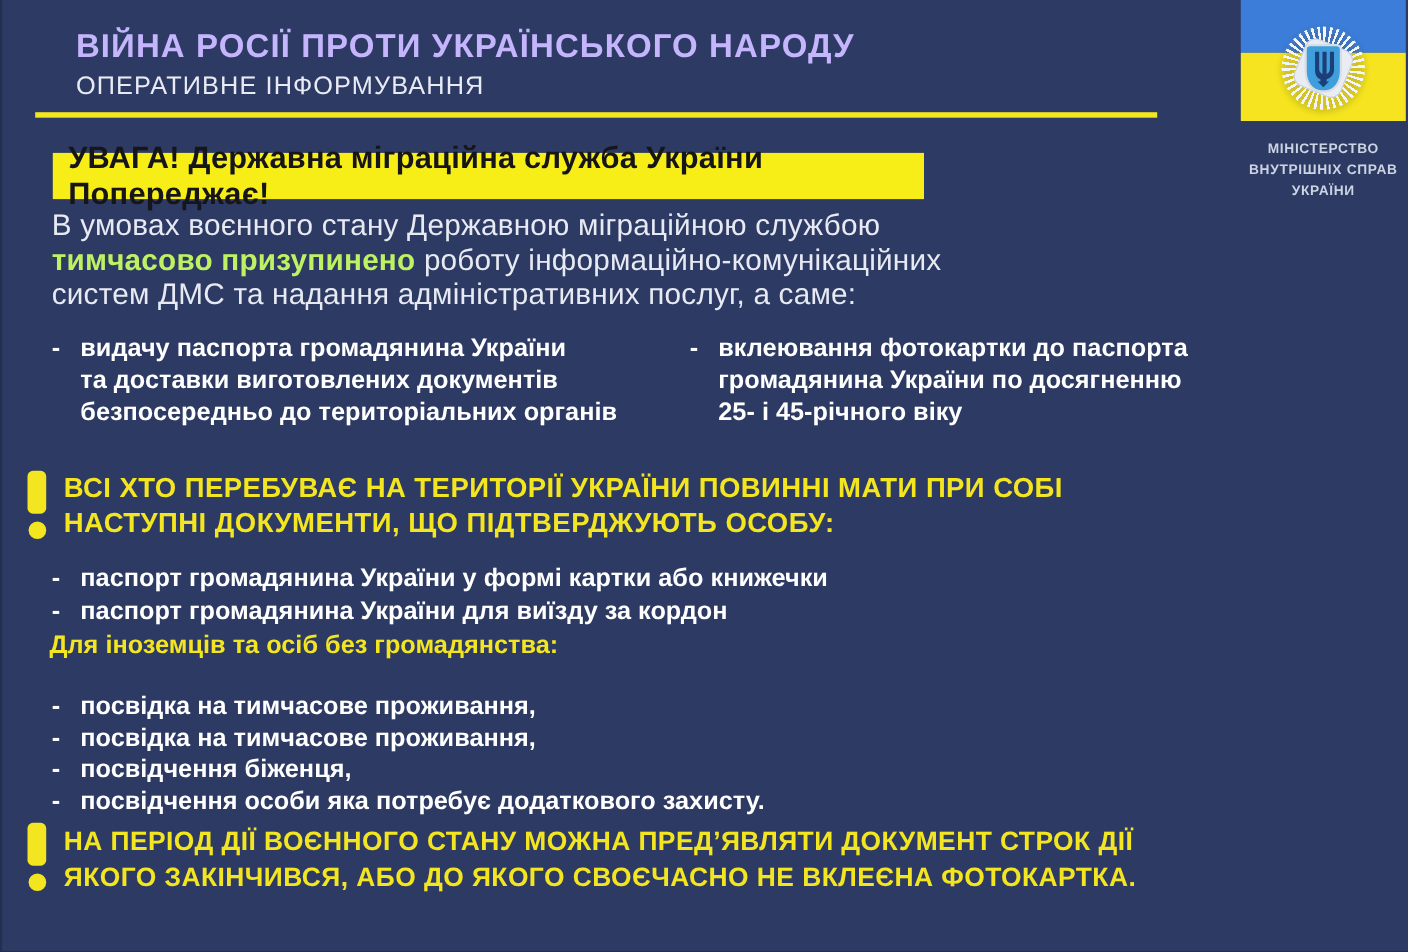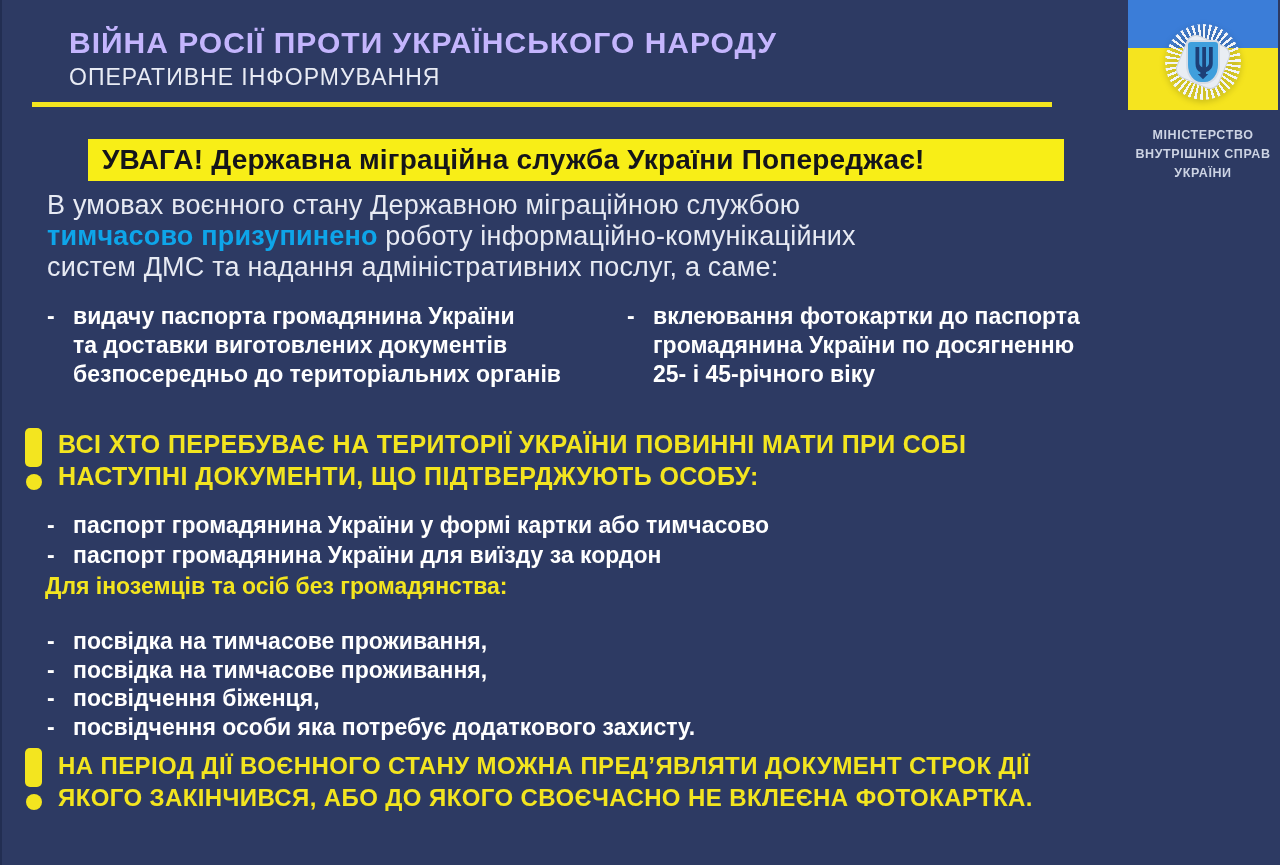--- a/index.html
+++ b/index.html
@@ -46,34 +46,33 @@
     display:flex; align-items:center; justify-content:center;
   }
   .emblem-shield svg { width:26px; height:36px; display:block; }
   .ministry-name {
     position:absolute; left:1108px; top:126px; width:186px;
     color:#ccd3e3; font-size:12.5px; font-weight:bold; line-height:19px;
     text-align:center; letter-spacing:0.6px; white-space:pre-line;
   }
   
   .alert-bar {
-    position:absolute; left:46px; top:139px; width:976px; height:42px;
+    position:absolute; left:46px; top:139px; width:792px; height:42px;
     background: var(--alert-bg, #f8ee17);
     color:#15151a; font-size:28px; font-weight:bold;
     display:flex; align-items:center; padding-left:14px; box-sizing:border-box;
     letter-spacing:0.2px;
-    margin-left:40px;
   }
   
   .intro {
     position:absolute; left:45px; top:190px; margin:0;
     color:#e7eaf3; font-size:27px; font-weight:400; line-height:31px;
     letter-spacing:0.2px;
   }
-  .intro b { color:#0ea5e9; }
+  .intro b { color:#bef264; }
   
   .bullet-row { display:flex; align-items:flex-start; }
   .dash {
     flex:0 0 14px; font-weight:bold; color:#fff;
     margin-right:12px; text-align:left;
   }
   .btxt { white-space:pre-line; }
   .cols-left  { position:absolute; left:45px;  top:302px; color:#fff; font-size:23px; font-weight:bold; line-height:29px; }
   .cols-right { position:absolute; left:625px; top:302px; color:#fff; font-size:23px; font-weight:bold; line-height:29px; }
   
@@ -149,21 +148,21 @@
       <div class="bar"></div>
       <div class="dot"></div>
     </div>
     <div class="wtxt">ВСІ ХТО ПЕРЕБУВАЄ НА ТЕРИТОРІЇ УКРАЇНИ ПОВИННІ МАТИ ПРИ СОБІ
 НАСТУПНІ ДОКУМЕНТИ, ЩО ПІДТВЕРДЖУЮТЬ ОСОБУ:</div>
   </div>
 
   <div class="citizen-docs">
     <div class="bullet-row">
       <span class="dash">-</span>
-      <span class="btxt">паспорт громадянина України у формі картки або тимчасово</span>
+      <span class="btxt">паспорт громадянина України у формі картки або книжечки</span>
     </div>
     <div class="bullet-row">
       <span class="dash">-</span>
       <span class="btxt">паспорт громадянина України для виїзду за кордон</span>
     </div>
   </div>
 
   <div class="subhead">Для іноземців та осіб без громадянства:</div>
 
   <div class="foreigner-docs">

